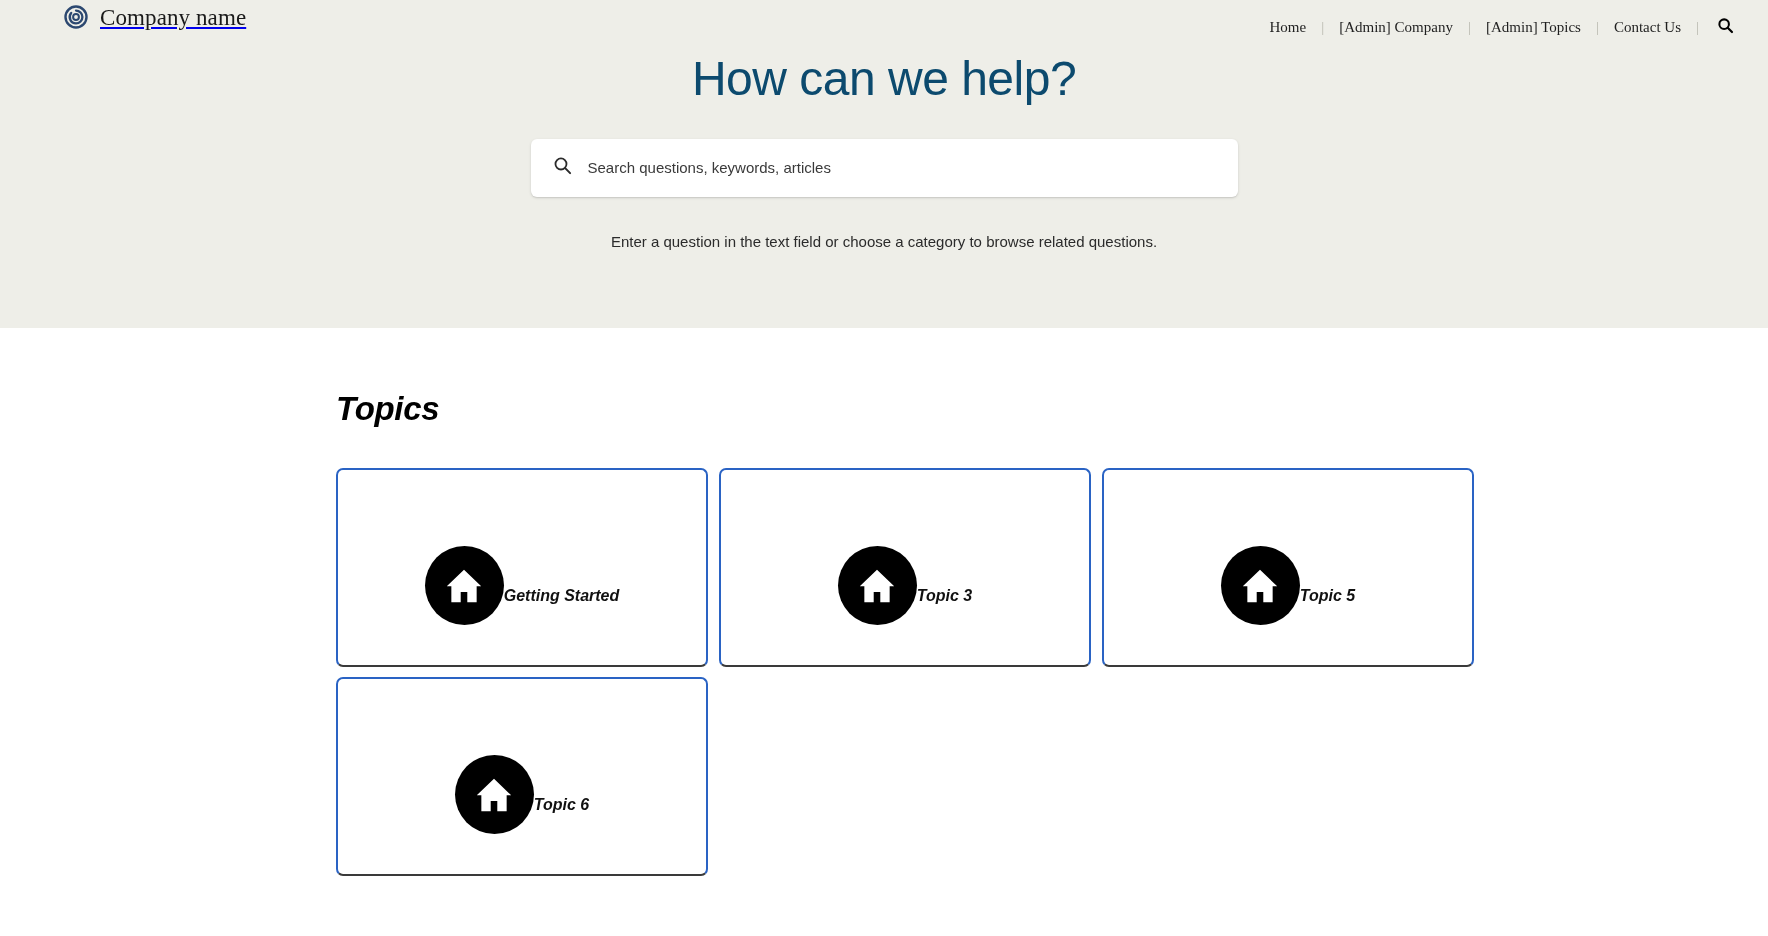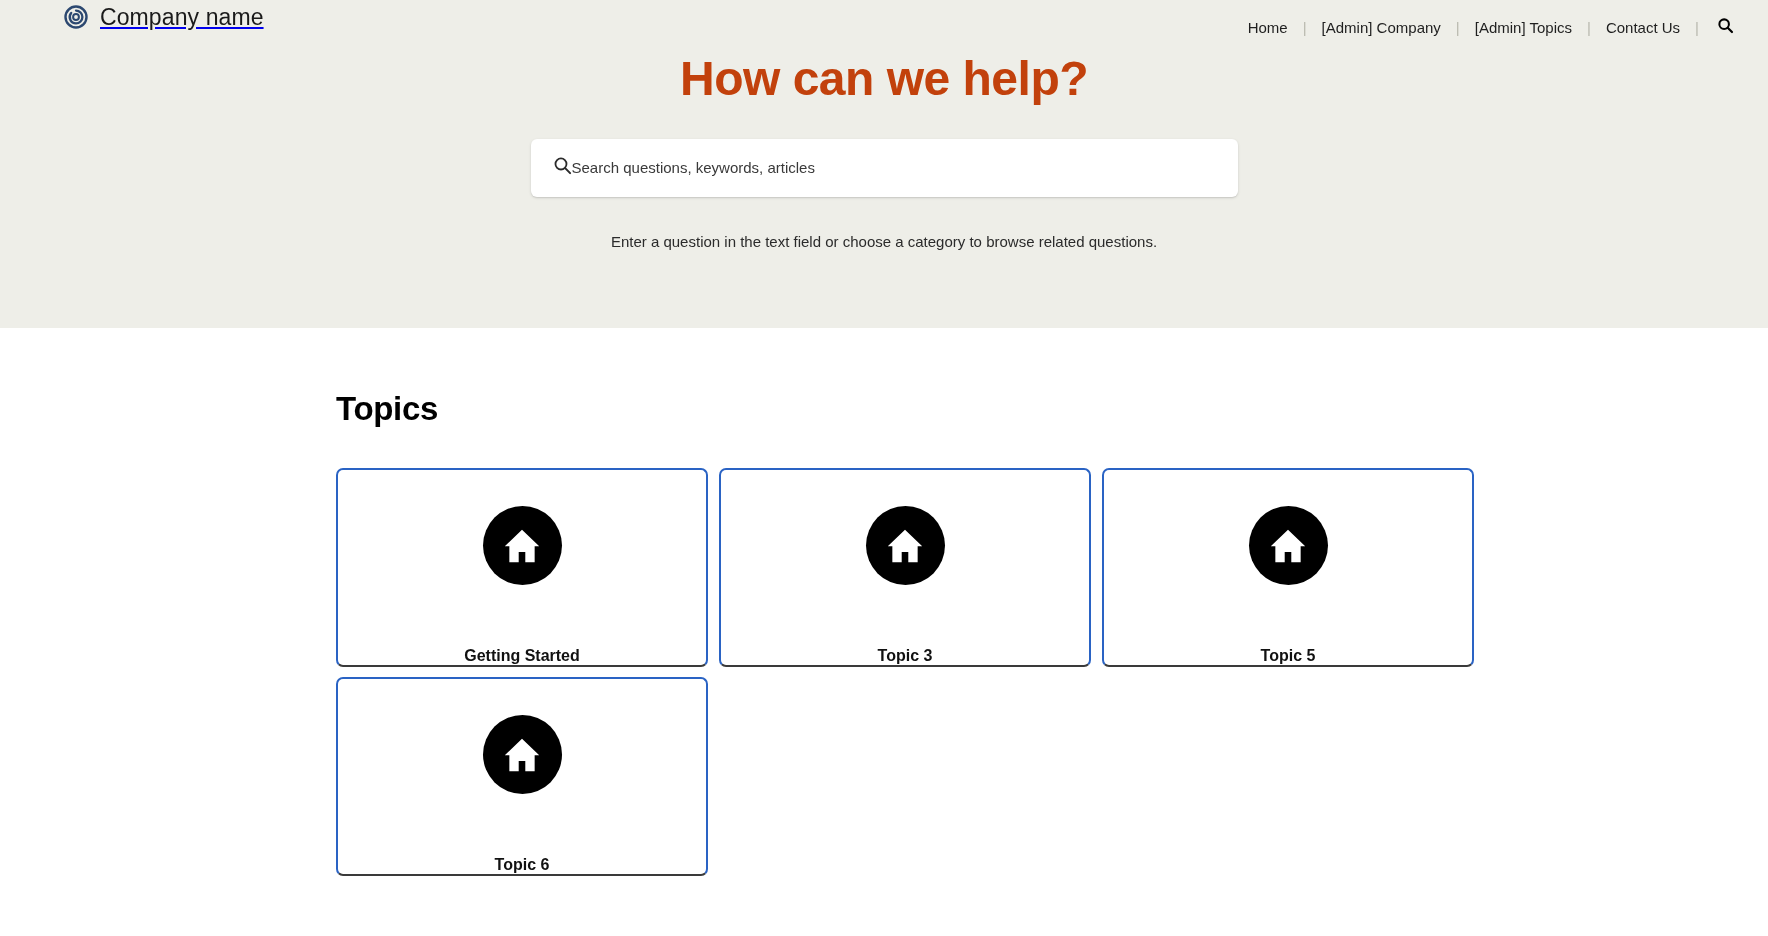--- a/index.html
+++ b/index.html
@@ -20,20 +20,21 @@
     position: relative;
   }
 
   
   .topbar {
     width: 100%;
     height: 34px;
     display: flex;
     align-items: center;
     position: relative;
+    font-family: Liberation Serif, serif;
   }
 
   .brand {
     display: flex;
     align-items: center;
     gap: 12px;
     margin-left: 64px;
   }
 
   .brand-logo {
@@ -86,38 +87,38 @@
     padding: 0;
     width: 22px;
     height: 22px;
     margin-left: 2px;
   }
 
   
   .hero-title {
     text-align: center;
     font-size: 48px;
-    font-weight: bold;
-    color: #c2410c;
+    font-weight: normal;
+    color: #0c4a6e;
     letter-spacing: -0.5px;
     margin-top: 17px;
     line-height: 1.16;
   }
 
   .search-wrap {
     margin: 32px auto 0 auto;
     width: 707px;
     height: 58px;
     background: #ffffff;
     border-radius: 6px;
     box-shadow: 0 1px 3px rgba(0,0,0,0.13), 0 1px 1px rgba(0,0,0,0.06);
     display: flex;
     align-items: center;
     padding: 0 22px;
-    gap: 0;
+    gap: 16px;
   }
 
   .search-input {
     flex: 1;
     border: none;
     outline: none;
     font-family: "Liberation Sans", sans-serif;
     font-size: 15px;
     color: #222;
     background: transparent;
@@ -135,20 +136,21 @@
   
   .topics-section {
     padding: 0 0 0 0;
     background: #ffffff;
   }
 
   .topics-inner {
     width: 1140px;
     margin: 4px auto;
     padding-left: 22px;
+    font-style: italic;
   }
 
   .topics-heading {
     font-size: 33px;
     font-weight: bold;
     color: #000;
     margin-top: 62px;
     letter-spacing: -0.3px;
   }
 
@@ -160,23 +162,23 @@
     row-gap: 10px;
   }
 
   .topic-card {
     height: 199px;
     background: #ffffff;
     border: 2px solid #2a63c4;
     border-bottom-color: #3a3a3a;
     border-radius: 7px;
     display: flex;
-    flex-direction: column;
-    align-items: center;
-    justify-content: space-between;
+    flex-direction: row;
+    align-items: center;
+    justify-content: center;
     padding-top: 36px;
     cursor: pointer;
   }
 
   .topic-icon {
     width: 79px;
     height: 79px;
     border-radius: 50%;
     background: #000000;
     display: flex;

